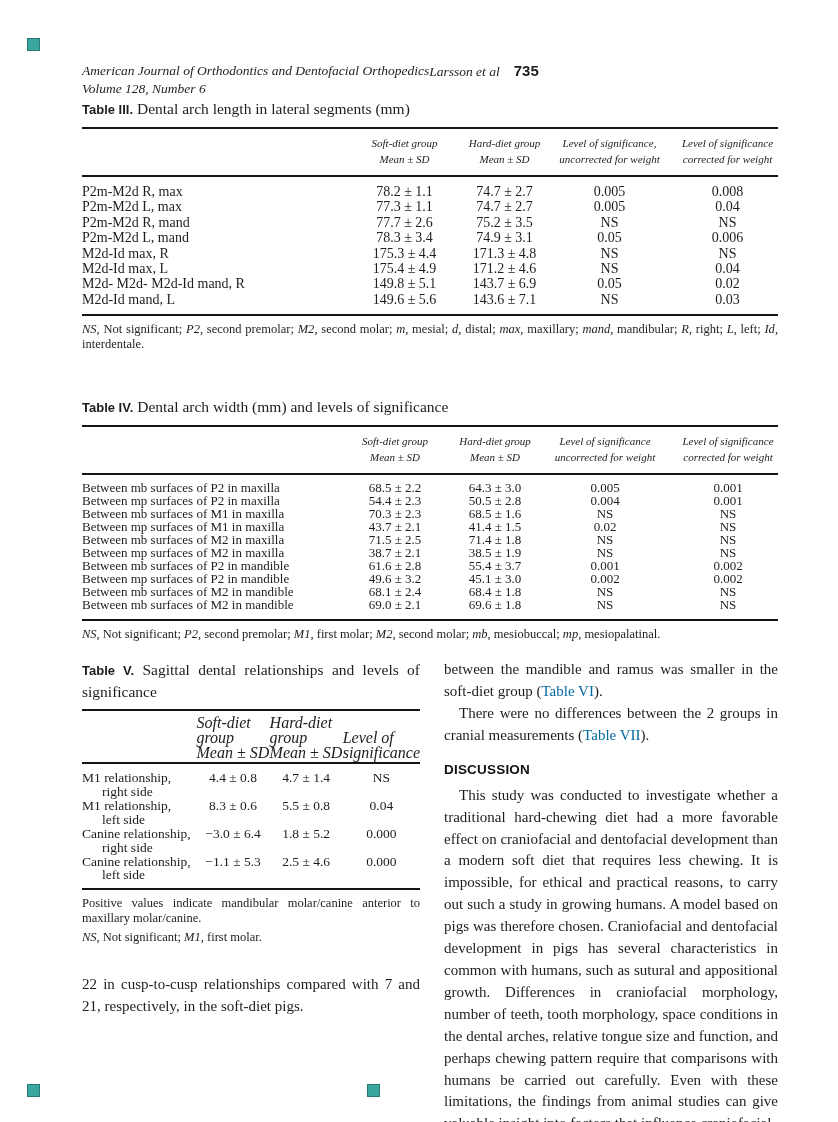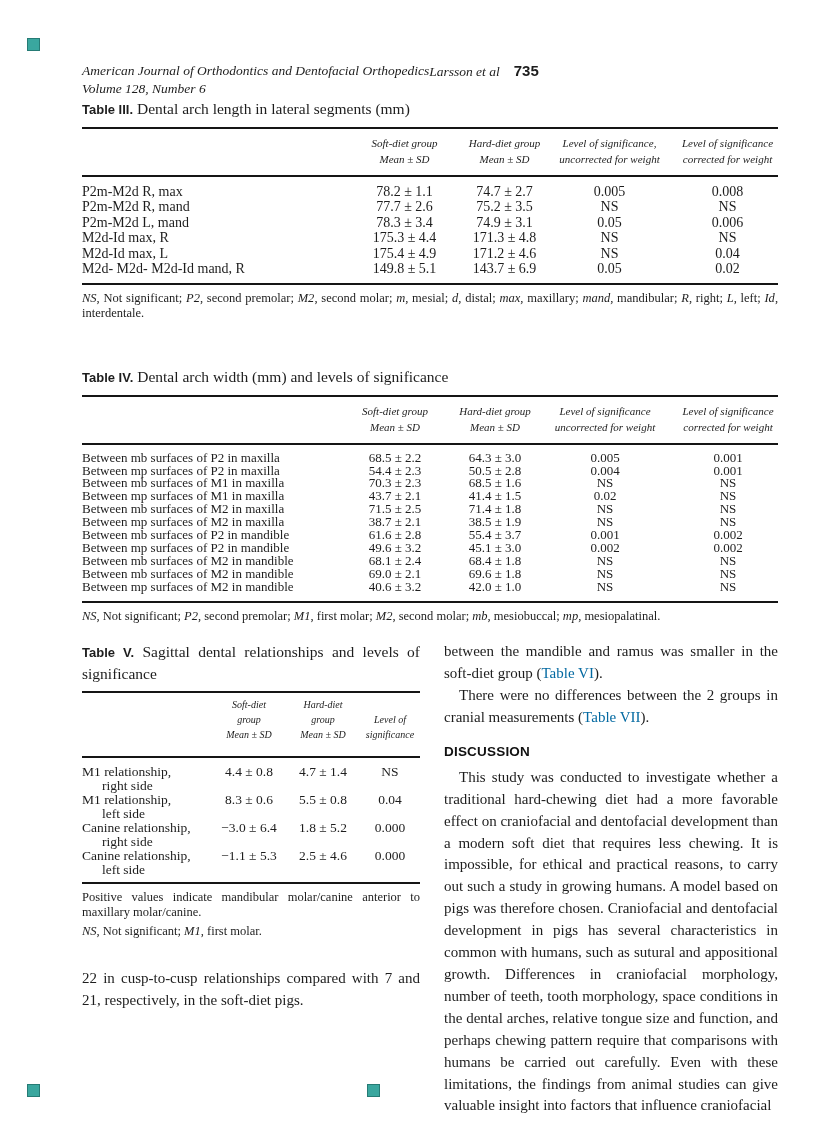--- a/index.html
+++ b/index.html
@@ -47,22 +47,22 @@
   .sec4 { margin-bottom:18px; }
 
   
   .two-col { display:flex; gap:24px; }
   .col-left  { width:338px; }
   .col-right { width:334px; }
 
   
   table.narrow { border-top:2px solid #151515; border-bottom:2px solid #151515; }
   table.narrow thead th {
-    font-style:italic; font-weight:normal; font-size:10px; line-height:15px;
-    text-align:center; vertical-align:bottom; padding:4px 0 14px 0;
+    font-style:italic; font-weight:normal; font-size:16px; line-height:15px;
+    text-align:left; vertical-align:bottom; padding:4px 0 2px 0;
     border-bottom:2px solid #151515; white-space:nowrap;
   }
   table.narrow td { padding:0; font-size:13.5px; line-height:13.9px; vertical-align:top; }
   table.narrow td.lbl div { white-space:nowrap; }
   table.narrow td.lbl .l2 { padding-left:20px; }
   table.narrow td.num { text-align:center; }
   table.narrow tbody tr:first-child td { padding-top:7px; }
   table.narrow tbody tr:last-child td { padding-bottom:6px; }
 
   .sec5 { margin-bottom:0; }
@@ -119,20 +119,27 @@
       </thead>
       <tbody>
           <tr>
             <td class="lbl">P2m-M2d R, max</td>
             <td class="num">78.2 ± 1.1</td>
             <td class="num">74.7 ± 2.7</td>
             <td class="num">0.005</td>
             <td class="num">0.008</td>
           </tr>
           <tr>
+            <td class="lbl">P2m-M2d L, max</td>
+            <td class="num">77.3 ± 1.1</td>
+            <td class="num">74.7 ± 2.7</td>
+            <td class="num">0.005</td>
+            <td class="num">0.04</td>
+          </tr>
+          <tr>
             <td class="lbl">P2m-M2d R, mand</td>
             <td class="num">77.7 ± 2.6</td>
             <td class="num">75.2 ± 3.5</td>
             <td class="num">NS</td>
             <td class="num">NS</td>
           </tr>
           <tr>
             <td class="lbl">P2m-M2d L, mand</td>
             <td class="num">78.3 ± 3.4</td>
             <td class="num">74.9 ± 3.1</td>
@@ -152,20 +159,27 @@
             <td class="num">171.2 ± 4.6</td>
             <td class="num">NS</td>
             <td class="num">0.04</td>
           </tr>
           <tr>
             <td class="lbl">M2d- M2d- M2d-Id mand, R</td>
             <td class="num">149.8 ± 5.1</td>
             <td class="num">143.7 ± 6.9</td>
             <td class="num">0.05</td>
             <td class="num">0.02</td>
+          </tr>
+          <tr>
+            <td class="lbl">M2d-Id mand, L</td>
+            <td class="num">149.6 ± 5.6</td>
+            <td class="num">143.6 ± 7.1</td>
+            <td class="num">NS</td>
+            <td class="num">0.03</td>
           </tr>
         </tbody>
     </table>
     <p class="footnote"><span class="seg-i">NS</span><span>, Not significant; </span><span class="seg-i">P2</span><span>, second premolar; </span><span class="seg-i">M2</span><span>, second molar; </span><span class="seg-i">m</span><span>, mesial; </span><span class="seg-i">d</span><span>, distal; </span><span class="seg-i">max</span><span>, maxillary; </span><span class="seg-i">mand</span><span>, mandibular; </span><span class="seg-i">R</span><span>, right; </span><span class="seg-i">L</span><span>, left; </span><span class="seg-i">Id</span><span>, interdentale.</span></p>
   </section>
 
   <section class="sec4">
     <p class="tbl-title">
       <span class="tbl-label">Table IV.</span>
       <span>Dental arch width (mm) and levels of significance</span>
@@ -251,27 +265,20 @@
             <td class="num">NS</td>
             <td class="num">NS</td>
           </tr>
           <tr>
             <td class="lbl">Between mb surfaces of M2 in mandible</td>
             <td class="num">69.0 ± 2.1</td>
             <td class="num">69.6 ± 1.8</td>
             <td class="num">NS</td>
             <td class="num">NS</td>
           </tr>
-          <tr>
-            <td class="lbl">Between mp surfaces of M2 in mandible</td>
-            <td class="num">40.6 ± 3.2</td>
-            <td class="num">42.0 ± 1.0</td>
-            <td class="num">NS</td>
-            <td class="num">NS</td>
-          </tr>
         </tbody>
     </table>
     <p class="footnote"><span class="seg-i">NS</span><span>, Not significant; </span><span class="seg-i">P2</span><span>, second premolar; </span><span class="seg-i">M1</span><span>, first molar; </span><span class="seg-i">M2</span><span>, second molar; </span><span class="seg-i">mb</span><span>, mesiobuccal; </span><span class="seg-i">mp</span><span>, mesiopalatinal.</span></p>
   </section>
 
   <div class="two-col">
 
     <div class="col-left">
 
       <section class="sec5">

